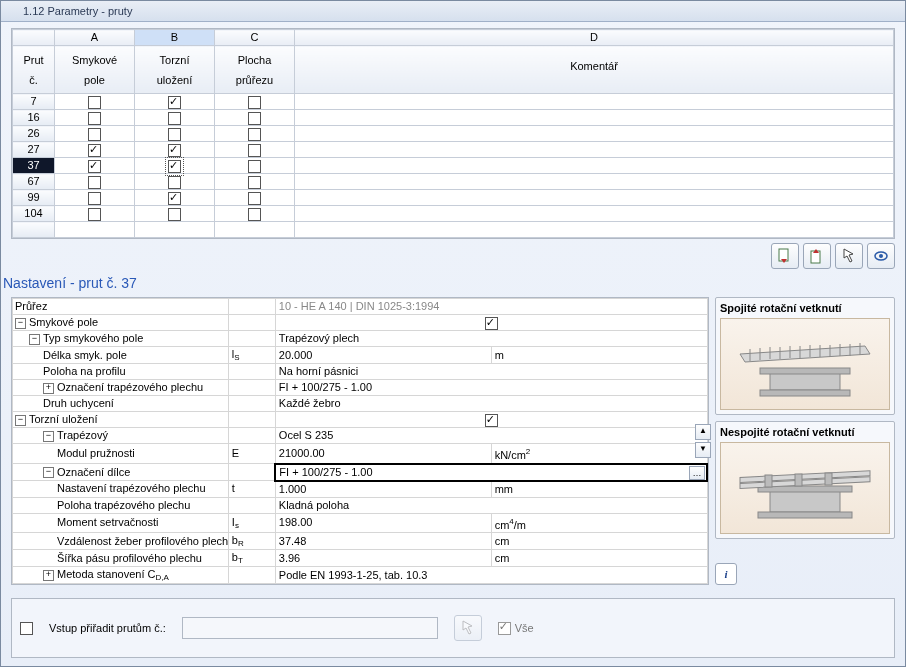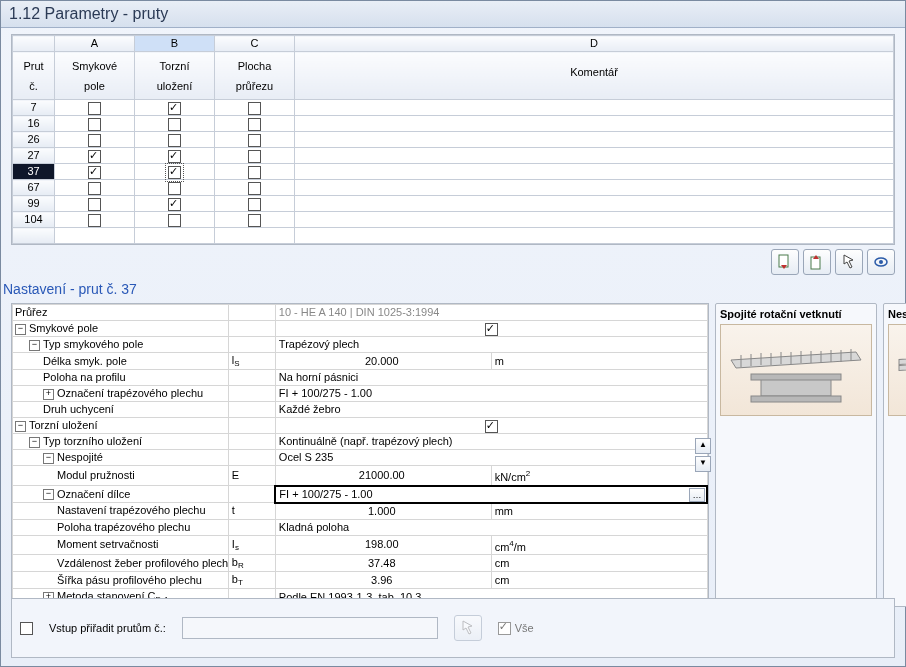--- a/index.html
+++ b/index.html
@@ -1,17 +1,17 @@
 <!DOCTYPE html>
 <html><head>
 <meta charset="utf-8">
 <style>
 html,body{margin:0;padding:0;font-family:Tahoma,Arial,sans-serif;font-size:11px;color:#000;background:#fff}
 .window{width:906px;height:667px;box-sizing:border-box;background:linear-gradient(#f0f4fb,#e8eef8);border:1px solid #7a8aa0;position:relative}
-.titlebar{background:linear-gradient(#e9eef6,#d6e0ee);padding:4px 8px;font-size:16px;color:#2b3a55;border-bottom:1px solid #a0b0c8}
+.titlebar{background:linear-gradient(#e9eef6,#d6e0ee);padding:4px 22px;font-size:11px;color:#2b3a55;border-bottom:1px solid #a0b0c8}
 .grid-wrap{margin:6px 10px 0 10px;background:#fff;border:1px solid #b0b8c4}
 .grid{width:100%;border-collapse:collapse;table-layout:fixed}
 .grid th,.grid td{border:1px solid #c6cdd8;height:15px;line-height:15px;padding:0;text-align:center;font-weight:normal}
 .grid thead th{background:linear-gradient(#fbfcfe,#e8edf5);font-size:11px}
 .grid .colhead{height:16px}
 .grid .sub th{height:30px;line-height:20px}
 .rowhead{background:linear-gradient(#fbfcfe,#e6ecf4);width:40px}
 .rowhead.sel{background:#0f172a;color:#fff}
 .cb{display:inline-block;width:11px;height:11px;border:1px solid #555;background:#fff;position:relative;vertical-align:middle}
 .cb.on::after{content:"✓";position:absolute;top:-3px;left:0;font-size:11px;color:#000}
@@ -19,31 +19,31 @@
 .toolbar-row{display:flex;justify-content:flex-end;gap:4px;padding:4px 10px}
 .tbtn{width:26px;height:24px;border:1px solid #9aa6b8;background:linear-gradient(#fefefe,#e6ecf4);border-radius:3px;display:flex;align-items:center;justify-content:center}
 .tbtn svg{width:16px;height:16px}
 .settings-area{display:flex;margin:2px 10px 0 10px;gap:6px}
 .settings-label{color:#2958b7;font-size:14px;padding:2px 0 4px 2px}
 .prop-panel{flex:1;border:1px solid #b0b8c4;background:#fff;position:relative}
 .prop-table{width:100%;border-collapse:collapse;table-layout:fixed}
 .prop-table td{border:1px solid #d6d6d6;height:15px;line-height:15px;padding:0 3px;font-size:11px;white-space:nowrap;overflow:hidden}
 .prop-table .lbl{background:#fff}
 .prop-table .sym{width:40px;text-align:left}
-.prop-table .val{width:100px;text-align:center;padding-right:6px}
+.prop-table .val{width:100px;text-align:left;padding-right:6px}
 .prop-table .unit{width:55px;text-align:left}
 .prop-table .gray{color:#888}
 .prop-table .tree{padding-left:2px}
 .exp{display:inline-block;width:9px;height:9px;border:1px solid #777;line-height:7px;text-align:center;font-size:9px;margin-right:3px;vertical-align:middle;background:#fff}
 .ind1{padding-left:16px!important}
 .ind2{padding-left:30px!important}
 .ind3{padding-left:44px!important}
 .sel-cell{border:2px solid #000!important;position:relative}
 .sel-cell .dd{position:absolute;right:1px;top:1px;width:14px;height:12px;background:linear-gradient(#fefefe,#e6ecf4);border:1px solid #9aa6b8;font-size:9px;text-align:center;line-height:12px}
-.side-panel{width:180px;display:flex;flex-direction:row;gap:6px}
+.side-panel{width:180px;display:flex;flex-direction:column;gap:6px}
 .side-box{border:1px solid #b0b8c4;background:#f6f8fc;padding:4px;border-radius:2px}
 .side-box .cap{font-weight:bold;font-size:11px;margin-bottom:4px;color:#000}
 .side-box .ill{height:90px;background:linear-gradient(#f9f3ec,#f2e6d8);border:1px solid #c8b8a0;display:flex;align-items:center;justify-content:center}
 .side-box .ill svg{width:150px;height:80px}
 .bottom-bar{position:absolute;left:10px;right:10px;bottom:8px;border:1px solid #b0b8c4;background:#f2f5fb;padding:16px 8px;display:flex;align-items:center;gap:16px}
 .bottom-bar input[type=text]{flex:0 0 250px;height:18px;border:1px solid #b0b8c4;background:#f5f7fb}
 .info-ic{width:20px;height:20px;border-radius:3px;background:#fff;border:1px solid #9aa6b8;display:flex;align-items:center;justify-content:center;color:#1a3f8a;font-weight:bold;font-style:italic;font-family:Georgia,serif}
 .carets{position:absolute;right:-1px;top:50%;width:14px;display:flex;flex-direction:column;gap:2px;transform:translateY(-50%)}
 .caret{width:14px;height:14px;border:1px solid #9aa6b8;background:linear-gradient(#fefefe,#e6ecf4);font-size:8px;text-align:center;line-height:12px}
 .area-split{display:flex;flex-direction:column;height:calc(100% - 30px)}
@@ -220,26 +220,21 @@
                 <td class="lbl tree ind2"><span>Druh uchycení</span></td>
                 <td class="sym"></td>
                 <td colspan="2">Každé žebro</td>
               </tr>
               <tr>
                 <td class="lbl tree ind0"><span class="exp">−</span><span>Torzní uložení</span></td>
                 <td class="sym"></td>
                 <td colspan="2" style="text-align: center;"><span class="cb on"></span></td>
               </tr>
               <tr>
-                <td class="lbl tree ind1"><span class="exp">−</span><span>Typ torzního uložení</span></td>
-                <td class="sym"></td>
-                <td colspan="2">Kontinuálně (např. trapézový plech)</td>
-              </tr>
-              <tr>
-                <td class="lbl tree ind2"><span class="exp">−</span><span>Nespojité</span></td>
+                <td class="lbl tree ind2"><span class="exp">−</span><span>Trapézový</span></td>
                 <td class="sym"></td>
                 <td colspan="2">Ocel S 235</td>
               </tr>
               <tr>
                 <td class="lbl tree ind3"><span>Modul pružnosti</span></td>
                 <td class="sym">E</td>
                 <td class="val">21000.00</td>
                 <td class="unit">kN/cm<sup>2</sup></td>
               </tr>
               <tr>
@@ -272,21 +267,21 @@
               </tr>
               <tr>
                 <td class="lbl tree ind3"><span>Šířka pásu profilového plechu</span></td>
                 <td class="sym">b<sub>T</sub></td>
                 <td class="val">3.96</td>
                 <td class="unit">cm</td>
               </tr>
               <tr>
                 <td class="lbl tree ind2"><span class="exp">+</span><span>Metoda stanovení C<sub>D,A</sub></span></td>
                 <td class="sym"></td>
-                <td colspan="2">Podle EN 1993-1-3, tab. 10.3</td>
+                <td colspan="2">Podle EN 1993-1-25, tab. 10.3</td>
               </tr>
             </tbody>
           </table>
         <div class="carets">
           <div class="caret">▲</div>
           <div class="caret">▼</div>
         </div>
       </div>
 
       <div class="side-panel">

